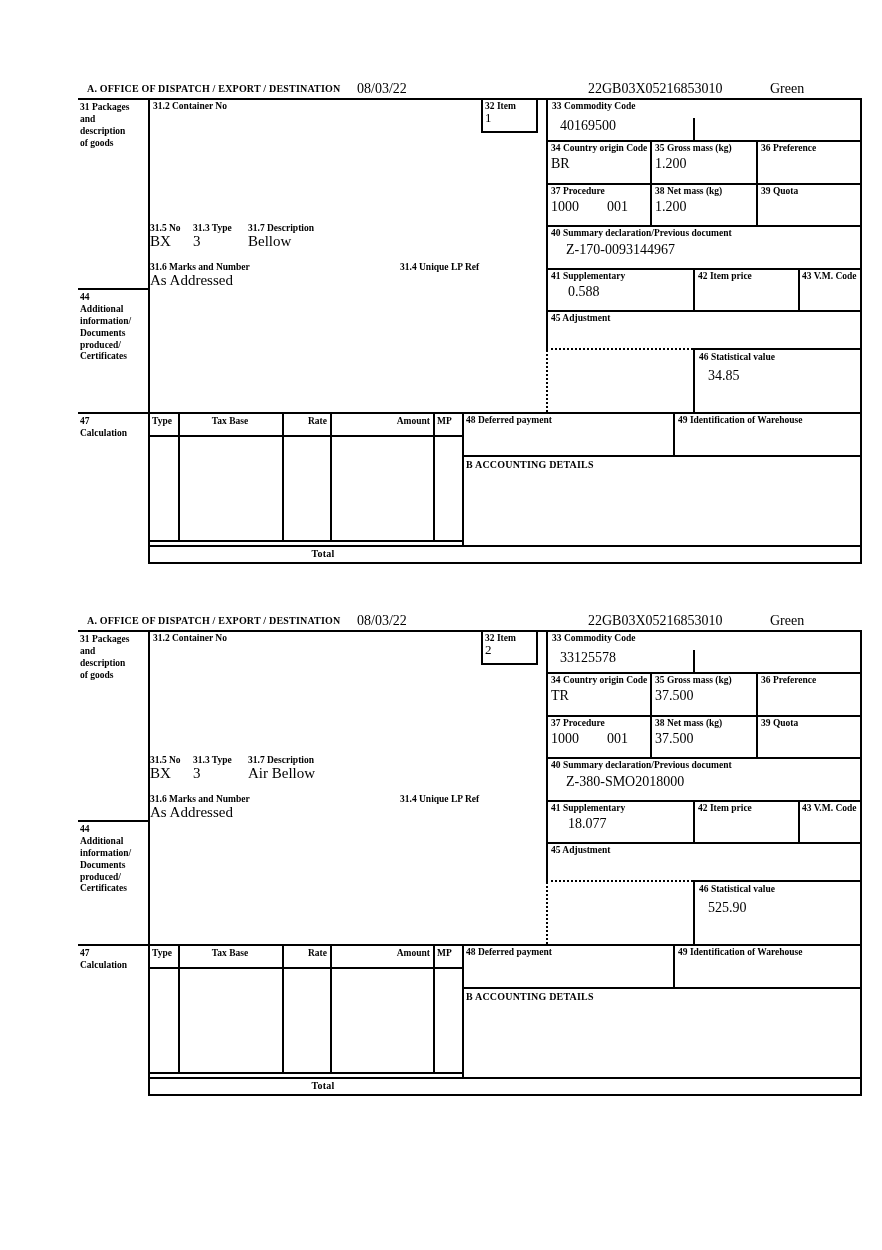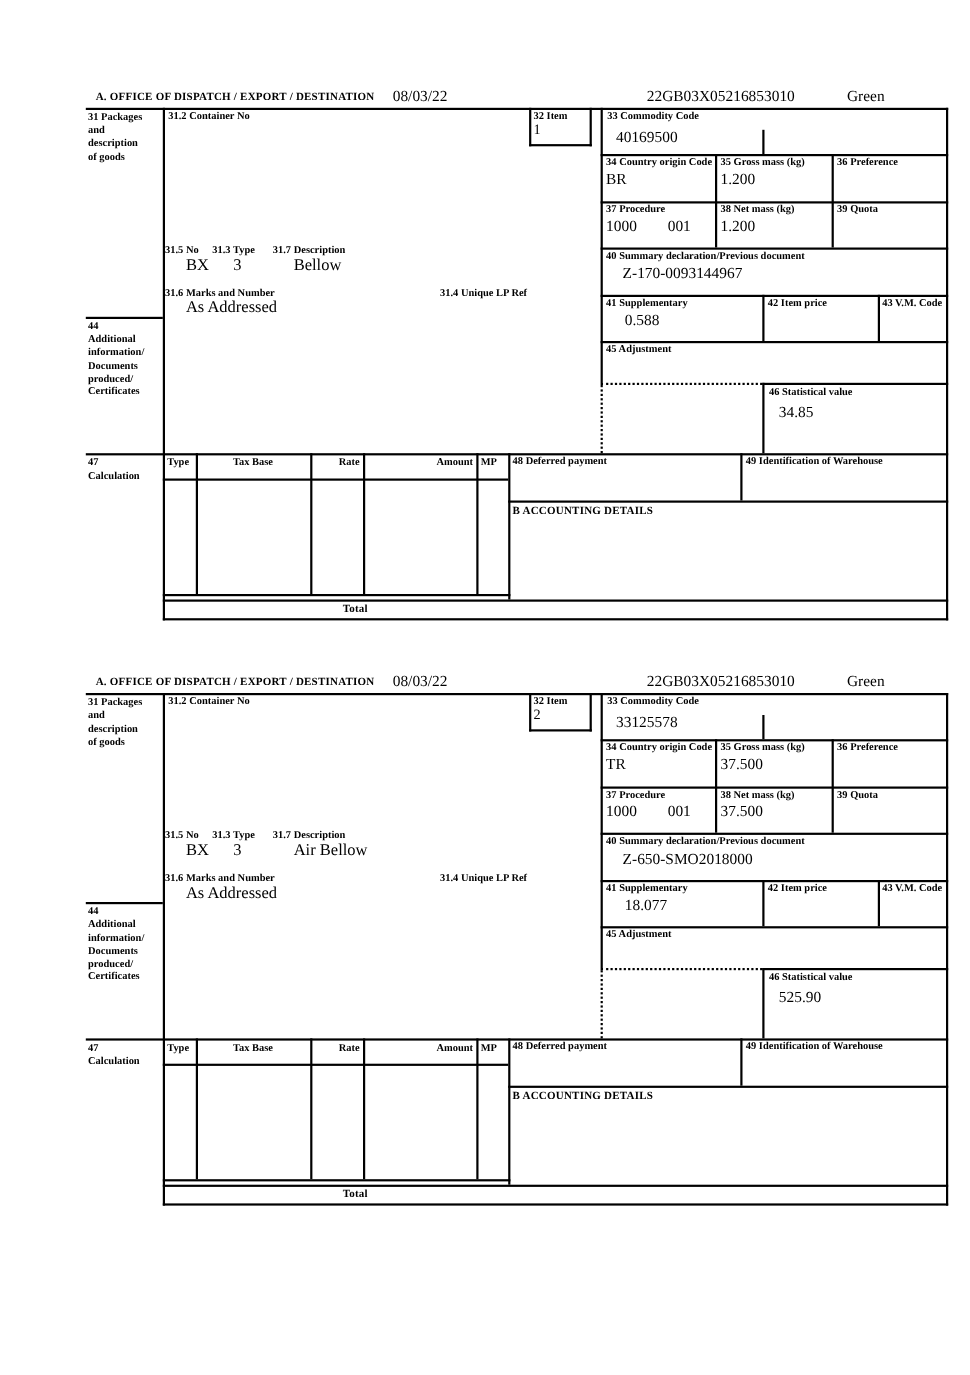--- a/index.html
+++ b/index.html
@@ -4,21 +4,21 @@
 <style>
   html,body{margin:0;padding:0;background:#fff;}
   #page{position:relative;width:882px;height:1250px;background:#ffffff;overflow:hidden;
         font-family:"Liberation Serif",serif;color:#000;}
   .form{position:absolute;left:78px;width:786px;height:486px;}
   .t{position:absolute;white-space:pre-line;line-height:1.25;}
   .lbl{font-size:9.5px;font-weight:bold;}
   .lbl10{font-size:10px;font-weight:bold;letter-spacing:.2px;}
   .val{font-size:14px;}
   .val13{font-size:13px;}
-  .val2{font-size:15px;padding-left:19px;}
+  .val2{font-size:15px;}
   .hl{position:absolute;height:2px;background:#000;}
   .vl{position:absolute;width:2px;background:#000;}
   .dh{position:absolute;height:0;border-top:2px dotted #000;}
   .dv{position:absolute;width:0;border-left:2px dotted #000;}
   .itembox{position:absolute;border:2px solid #000;border-top:none;}
   .ctr{text-align:center;}
   .rgt{text-align:right;}
 </style>
 </head>
 <body>
@@ -192,21 +192,21 @@
     <div class="t lbl" style="left:577px;top:63px">35 Gross mass (kg)</div>
     <div class="t val" style="left:577px;top:75px">37.500</div>
     <div class="t lbl" style="left:683px;top:63px">36 Preference</div>
     <div class="t lbl" style="left:473px;top:106px">37 Procedure</div>
     <div class="t val" style="left:473px;top:118px">1000</div>
     <div class="t val" style="left:529px;top:118px">001</div>
     <div class="t lbl" style="left:577px;top:106px">38 Net mass (kg)</div>
     <div class="t val" style="left:577px;top:118px">37.500</div>
     <div class="t lbl" style="left:683px;top:106px">39 Quota</div>
     <div class="t lbl" style="left:473px;top:148px">40 Summary declaration/Previous document</div>
-    <div class="t val" style="left:488px;top:161px">Z-650-SMO2018000</div>
+    <div class="t val" style="left:488px;top:161px">Z-380-SMO2018000</div>
     <div class="t lbl" style="left:473px;top:191px">41 Supplementary</div>
     <div class="t val" style="left:490px;top:203px">18.077</div>
     <div class="t lbl" style="left:620px;top:191px">42 Item price</div>
     <div class="t lbl" style="left:724px;top:191px">43 V.M. Code</div>
     <div class="t lbl" style="left:473px;top:233px">45 Adjustment</div>
     <div class="t lbl" style="left:621px;top:272px">46 Statistical value</div>
     <div class="t val" style="left:630px;top:287px">525.90</div>
 
     <div class="t lbl" style="left:2px;top:212px;width:66px">44
 Additional

